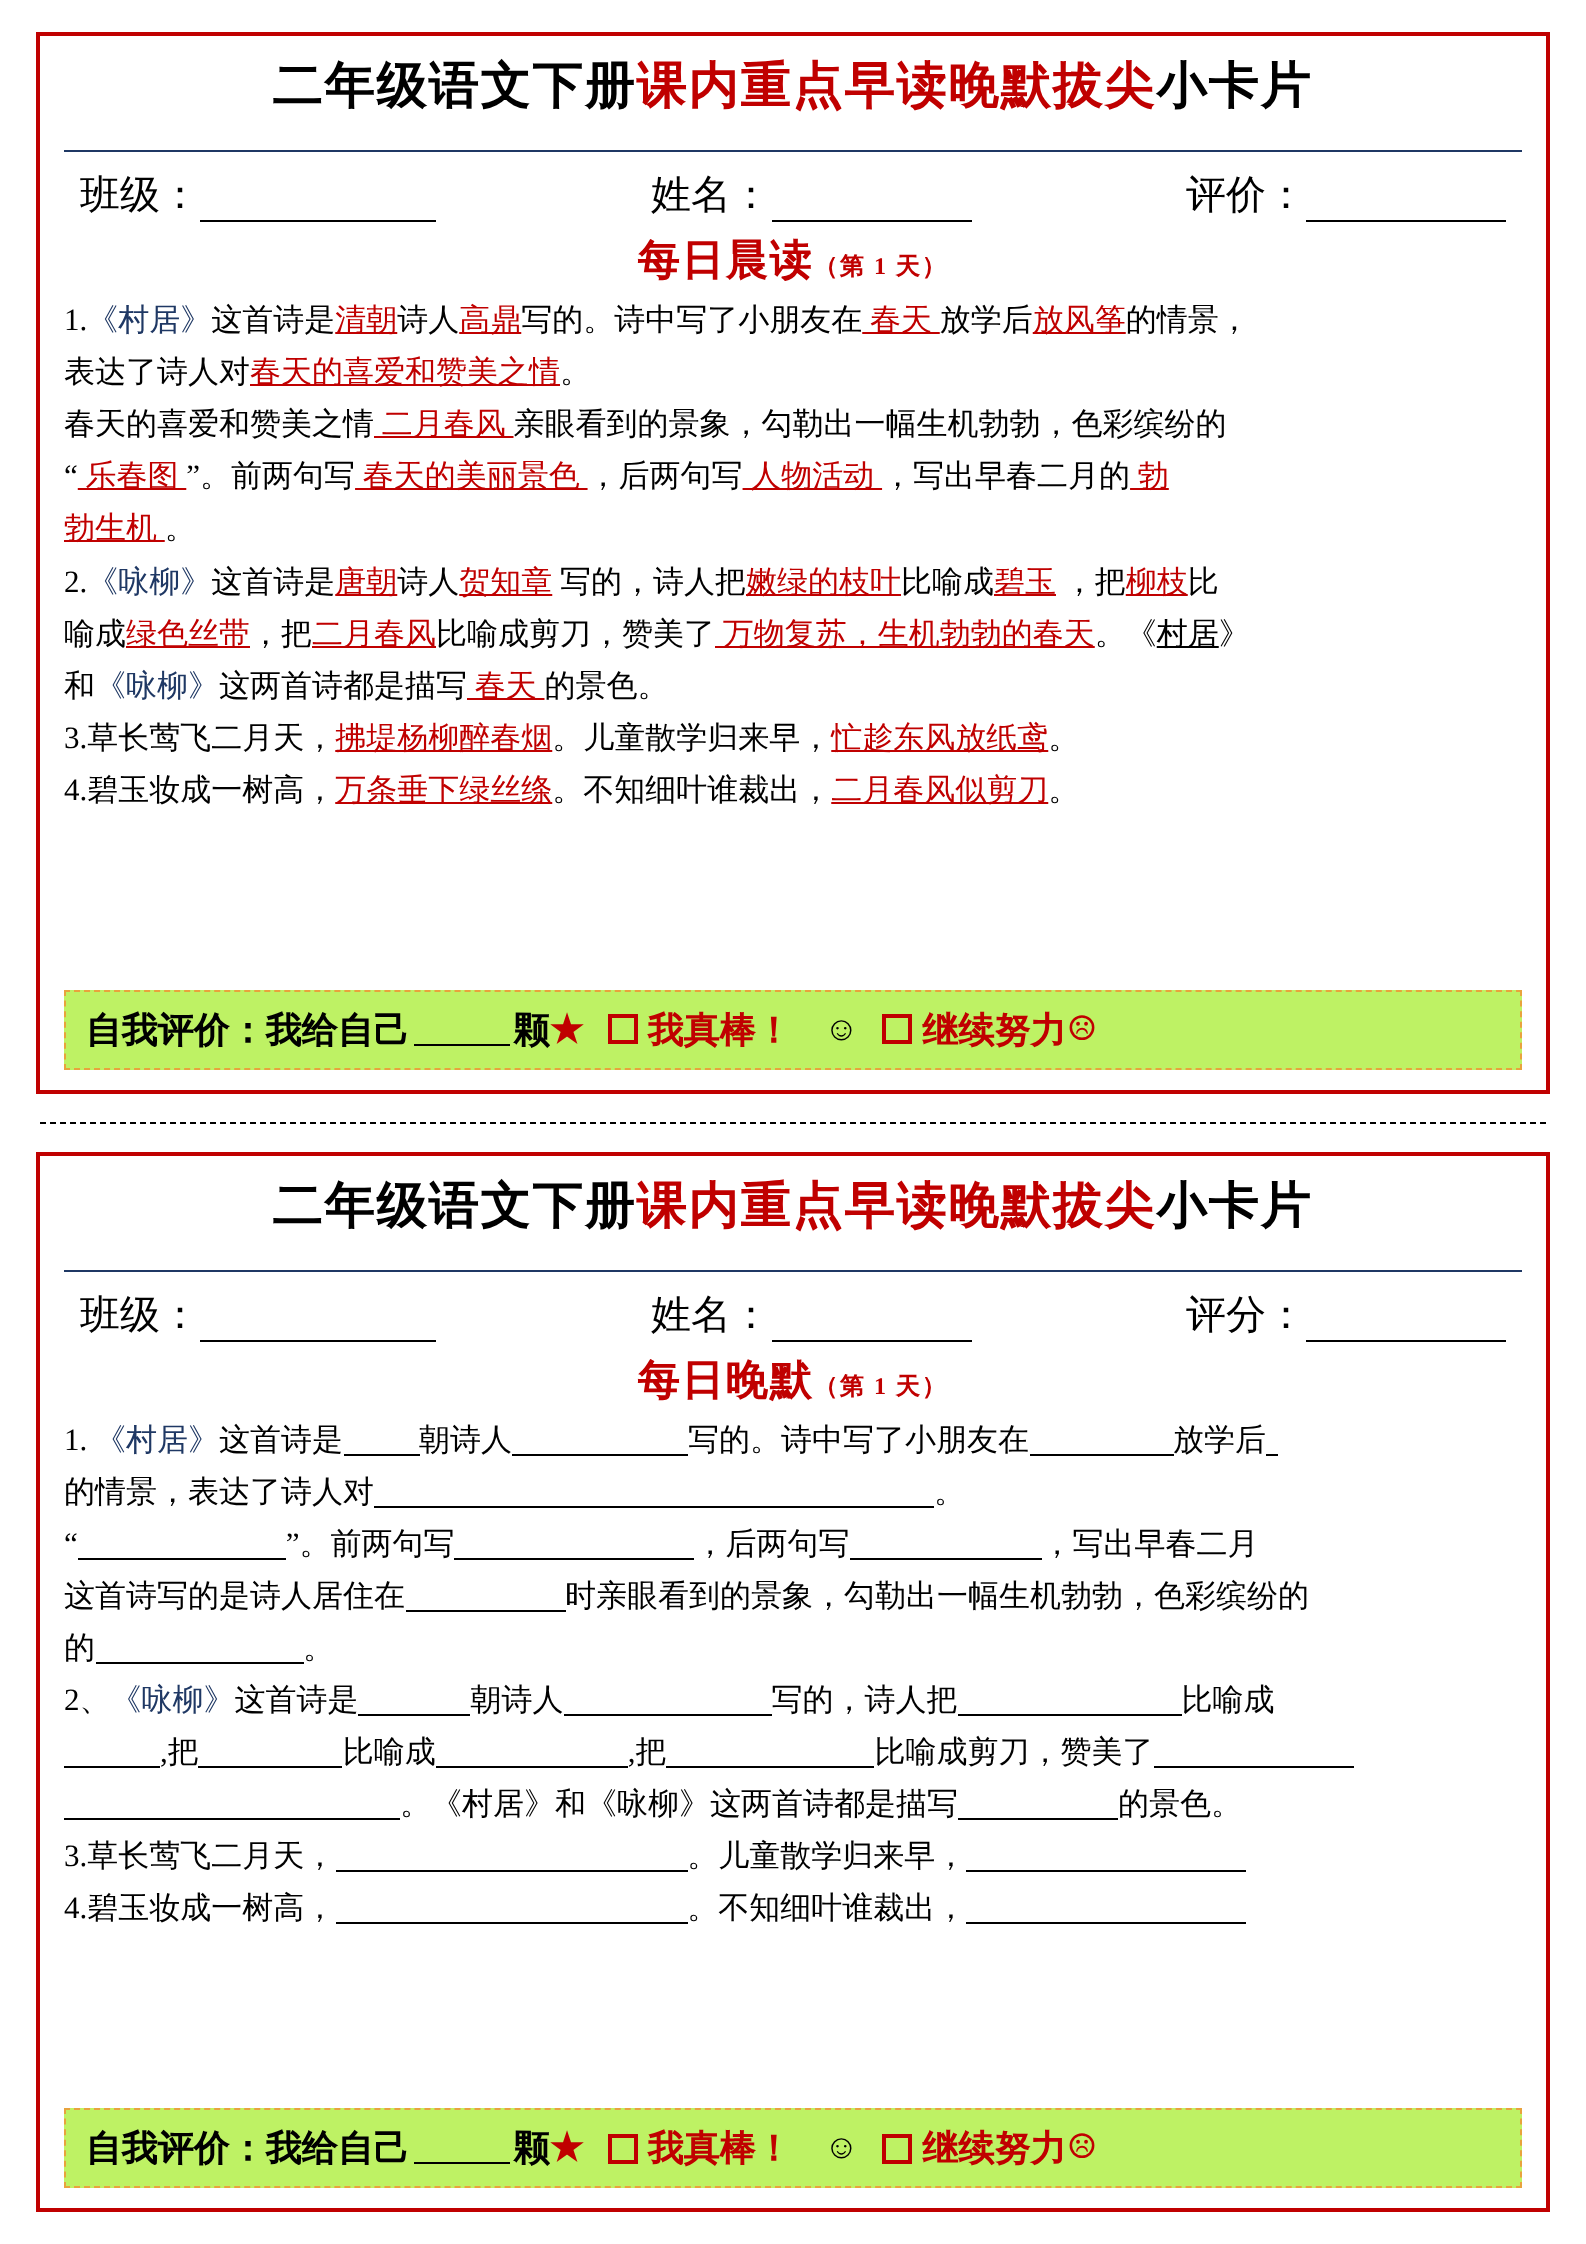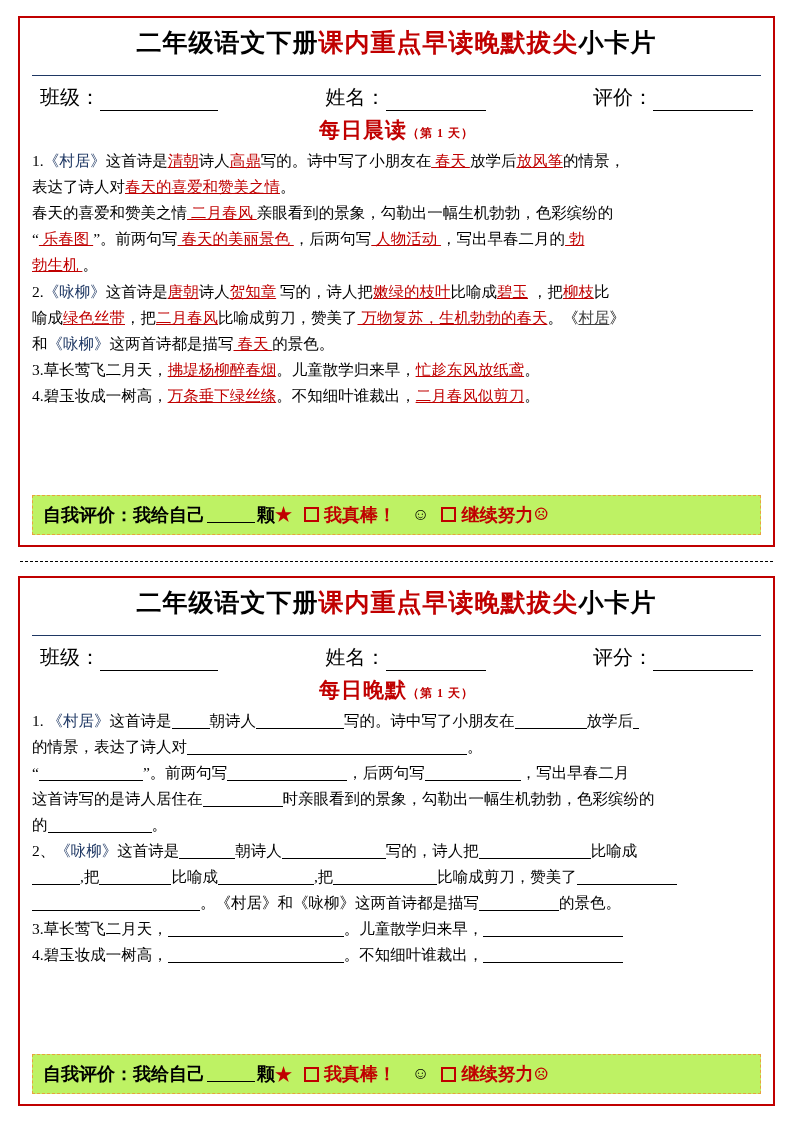--- a/index.html
+++ b/index.html
@@ -85,21 +85,21 @@
     font-size: 15.5px;
     line-height: 1.62;
     flex: 1 1 auto;
   }
   .body p {
     margin: 0 0 1px 0;
     text-indent: 0;
   }
   .blue { color: #1f3864; margin-top: 16px; }
   .redu { color: #c00000; text-decoration: underline; }
-  .blueu { color: #404040; text-decoration: underline; }
+  .blueu { color: #000000; text-decoration: underline; }
 
   
   .fb {
     display: inline-block;
     border-bottom: 1px solid #000;
     height: 15px;
     vertical-align: -3px;
   }
 
   

